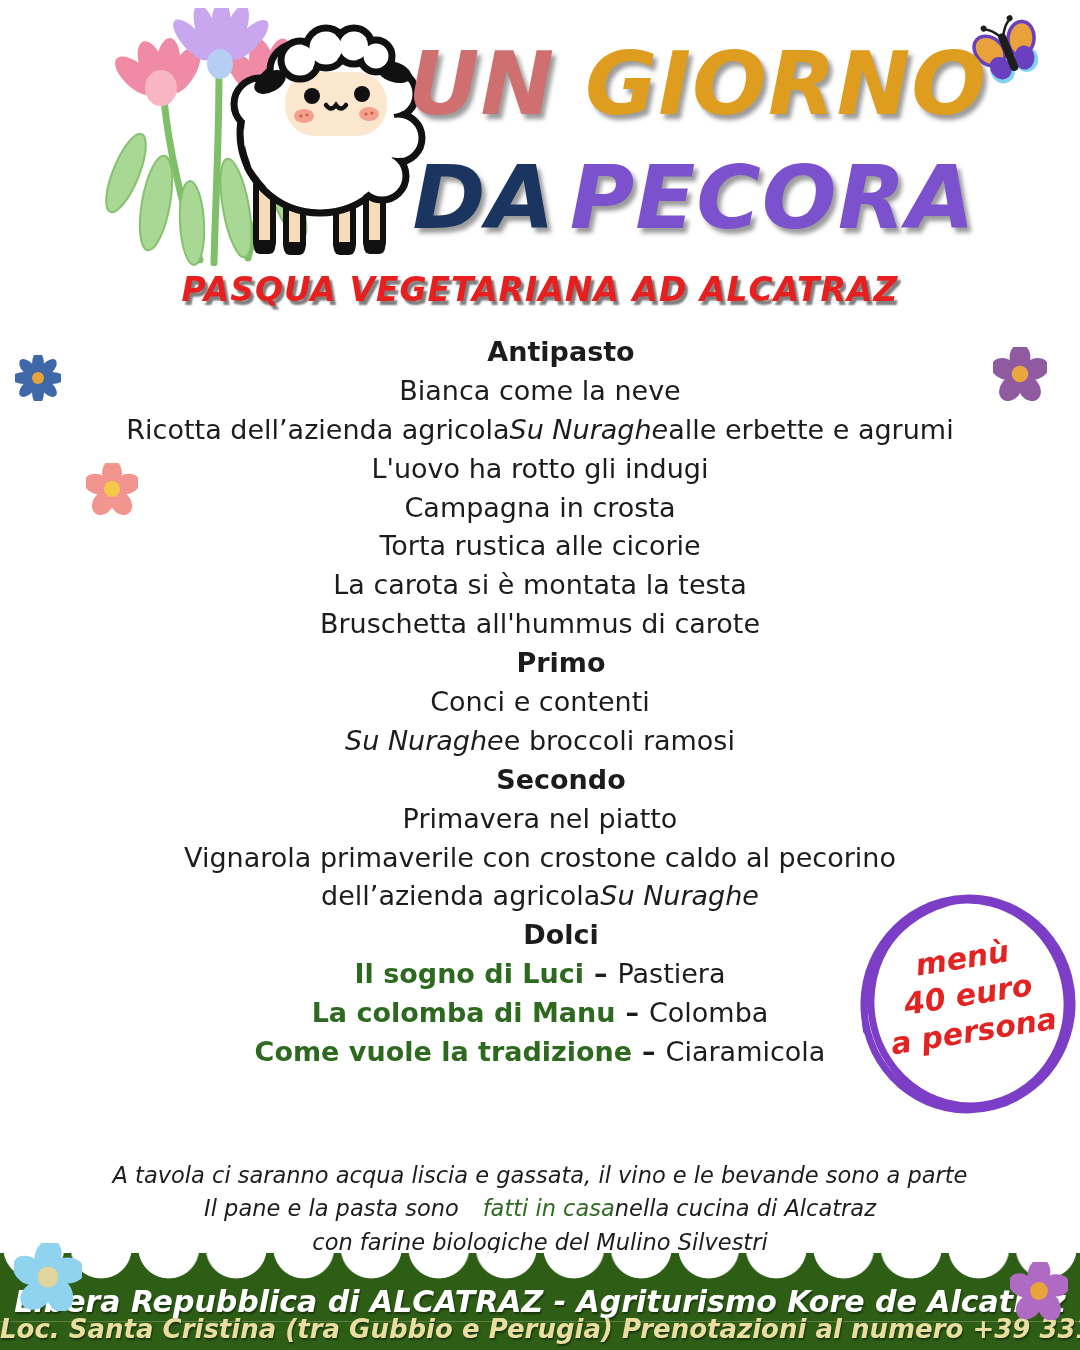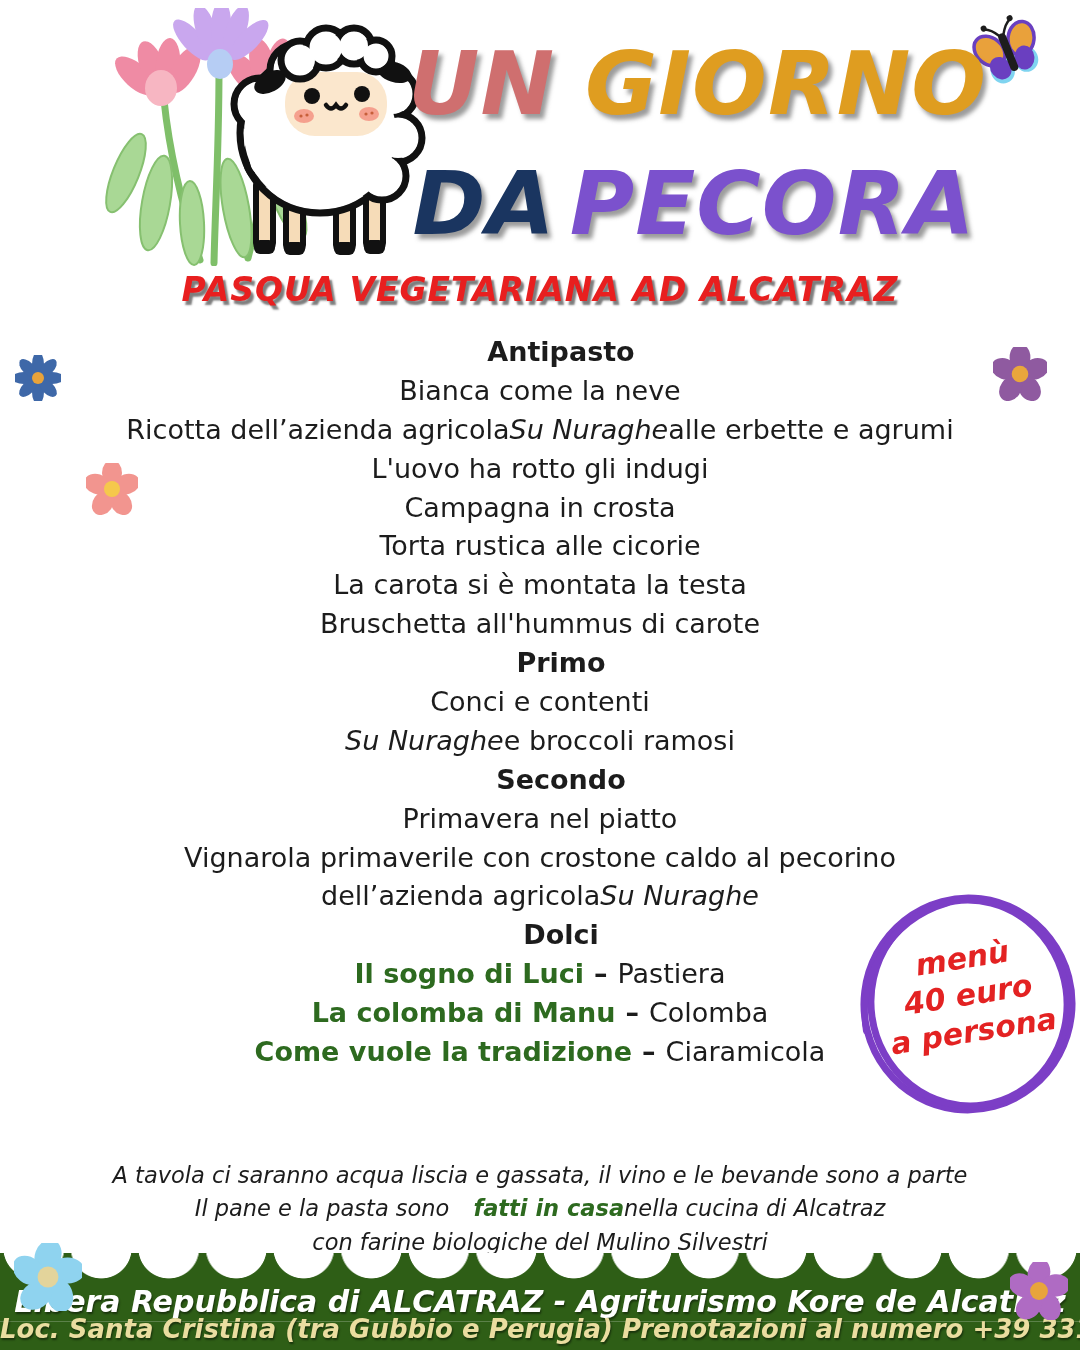--- a/index.html
+++ b/index.html
@@ -9,39 +9,39 @@
   }
   html,body{margin:0;padding:0;}
   .poster{position:relative;width:1080px;height:1350px;background:#ffffff;overflow:hidden;
           font-family:"DejaVu Sans",sans-serif;}
 
   
   .title-line{position:absolute;left:408px;width:572px;text-align:center;
     font-weight:bold;font-style:italic;font-size:88px;letter-spacing:1px;white-space:nowrap;
     text-shadow:4px 5px 4px rgba(75,75,75,.55);}
   .title-line.t1{top:32px;}
-  .title-line.t2{top:152px;}
+  .title-line.t2{top:146px;}
   .w1{color:var(--title-red,#cf6f6f);margin-right:30px;}
   .w2{color:var(--title-orange,#df9d20);}
   .w3{color:var(--title-navy,#1a3560);margin-right:14px;}
   .w4{color:var(--title-purple,#7b51cd);}
 
   .subtitle{position:absolute;left:0;top:270px;width:1080px;text-align:center;
     font-size:33px;font-weight:bold;font-style:italic;letter-spacing:1px;
     color:var(--heading-red,#e81f1f);text-shadow:3px 4px 2px rgba(55,55,55,.65);white-space:nowrap;}
 
   
   .menu{position:absolute;left:0;top:332px;width:1080px;}
   .m-line{height:38.9px;display:flex;align-items:center;justify-content:center;
     font-size:27px;color:var(--text,#1c1c1c);white-space:nowrap;}
   .m-line.head{font-weight:bold;margin-left:42px;}
   .m-line .dish{color:var(--green,#2d6a1f);font-weight:bold;}
   .dash{margin:0 10px;font-weight:bold;}
   .seg-i{font-style:italic;}
-  .seg-g{color:var(--green,#2d6a1f);font-weight:bold;margin-left:24px;}
+  .seg-g{color:var(--green,#2d6a1f);font-weight:normal;margin-left:24px;}
 
   
   .notes{position:absolute;left:0;top:1158px;width:1080px;}
   .note-line{height:33.6px;display:flex;align-items:center;justify-content:center;
     font-size:22.5px;font-style:italic;color:var(--text,#1c1c1c);white-space:nowrap;}
 
   
   .badge{position:absolute;left:856px;top:891px;width:224px;height:227px;}
   .badge svg{position:absolute;left:0;top:0;}
   .badge-text{position:absolute;left:12px;top:48px;width:200px;text-align:center;

